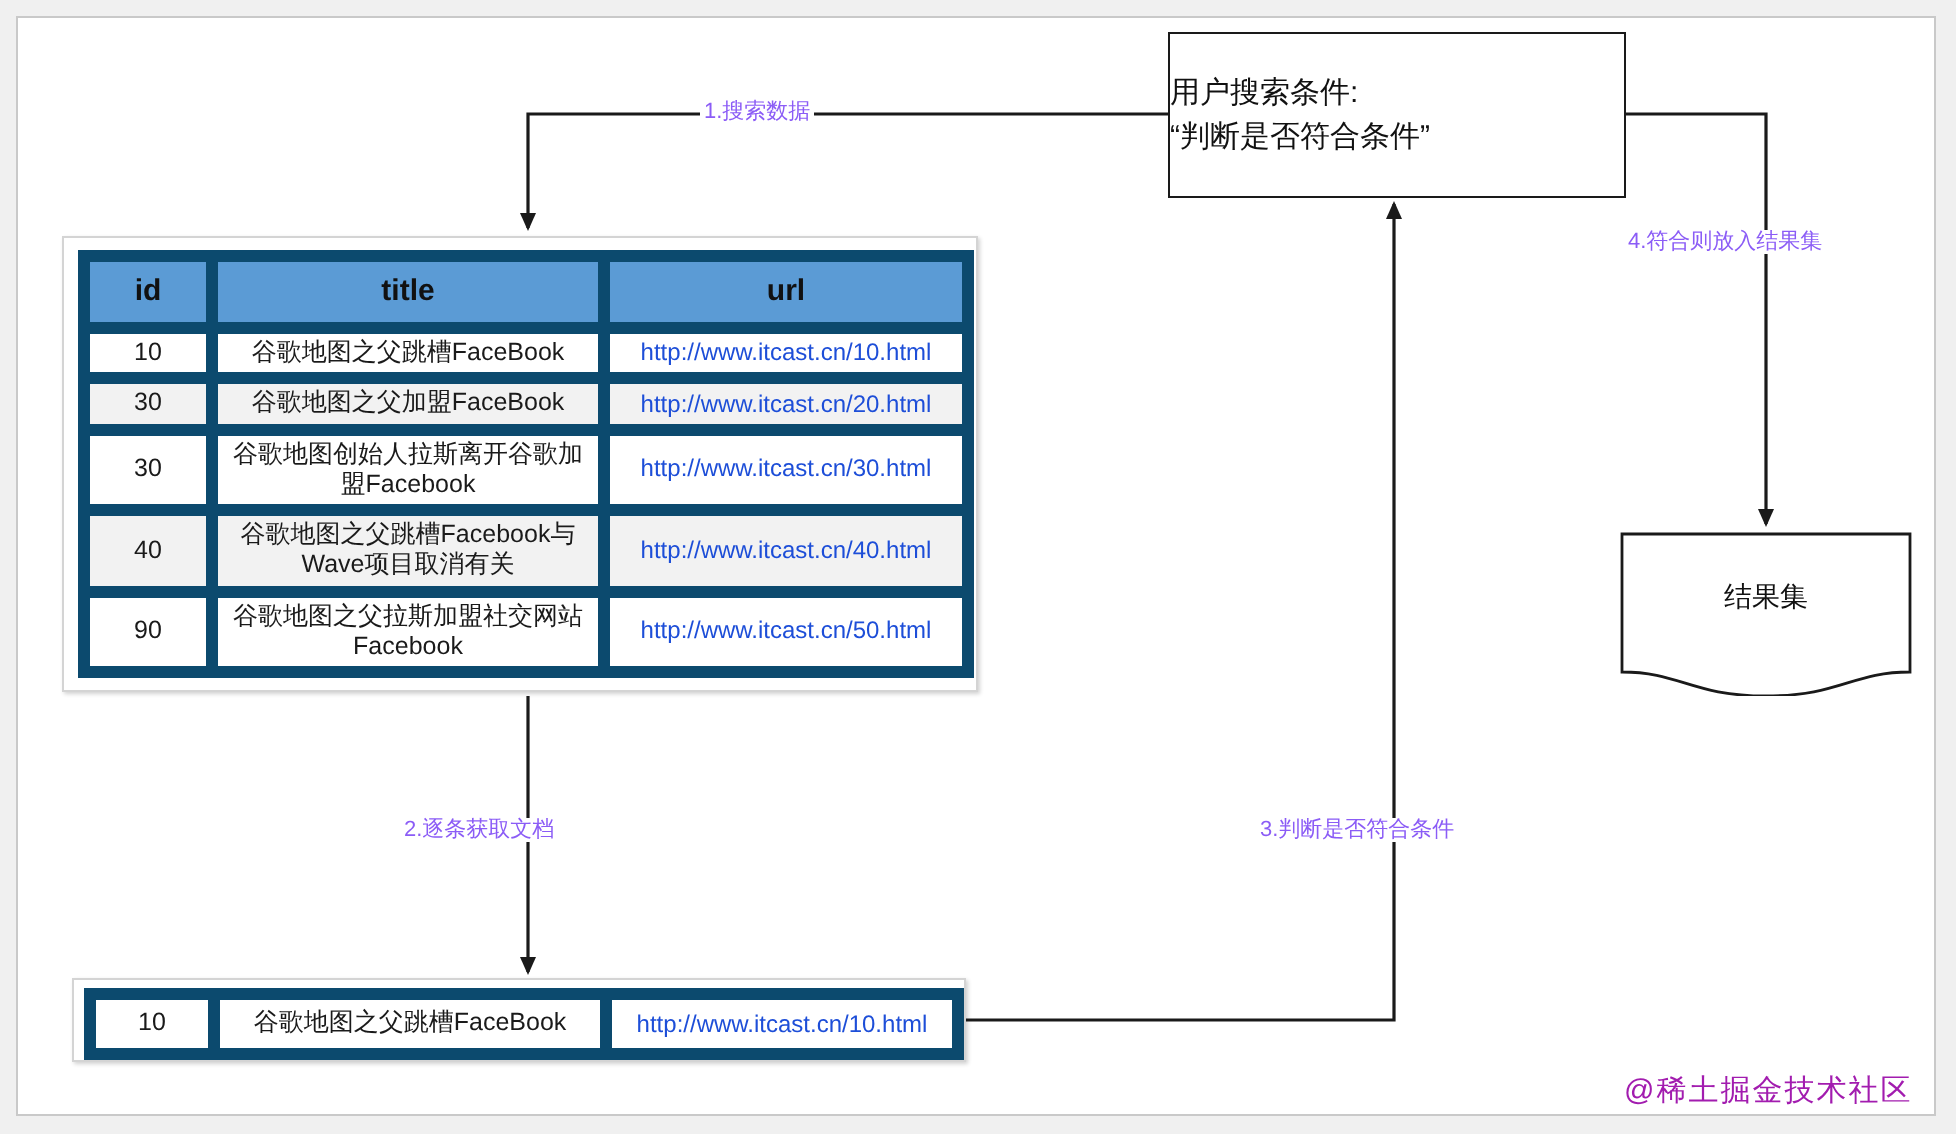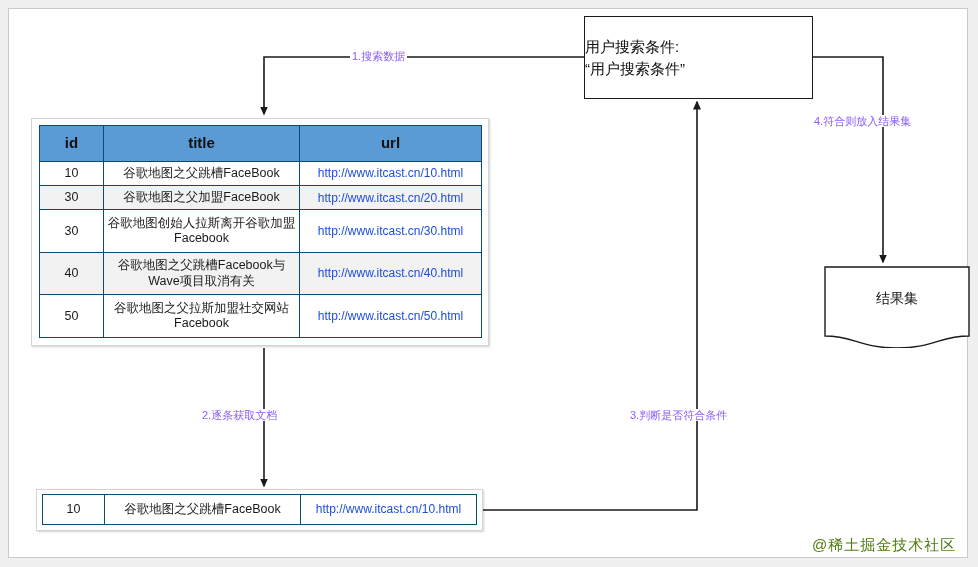--- a/index.html
+++ b/index.html
@@ -60,21 +60,21 @@
     height: 228px;
     padding: 6px 7px 7px 7px;
   }
   table.grid {
     border-collapse: collapse;
     width: 100%;
     height: 100%;
     table-layout: fixed;
   }
   table.grid th, table.grid td {
-    border: 1px solid #0c4a6e;
+    border: 6px solid #0c4a6e;
     text-align: center;
     vertical-align: middle;
     font-size: 12.5px;
     color: #1a1a1a;
     padding: 2px 3px;
     line-height: 1.22;
     box-sizing: border-box;
   }
   table.grid th {
     background: #5b9bd5;
@@ -126,21 +126,20 @@
     line-height: 1.45;
   }
 
   
   #result-box {
     position: absolute;
     left: 810px;
     top: 266px;
     width: 128px;
     height: 82px;
-    margin-left: 14px;
   }
   #result-box svg { display: block; }
   #result-label {
     position: absolute;
     left: 0; top: 24px;
     width: 146px;
     text-align: center;
     font-size: 14px;
     color: #111111;
   }
@@ -159,21 +158,21 @@
   #label-4 { left: 812px; top: 115px; }
   #label-2 { left: 200px; top: 409px; }
   #label-3 { left: 628px; top: 409px; }
 
   
   #watermark {
     position: absolute;
     left: 812px;
     top: 536px;
     font-size: 15px;
-    color: #4d7c0f;
+    color: #a21caf;
     white-space: nowrap;
     letter-spacing: 1px;
   }
 </style>
 </head>
 <body>
 
 <div id="canvas">
   <div class="page-frame-shadow"></div>
   <div class="page-frame"></div>
@@ -197,21 +196,21 @@
       <path d="M483,510 L697,510 L697,102" stroke="#1a1a1a" stroke-width="1.6" fill="none" marker-end="url(#arrow)"></path>
     </g>
 
     <g>
       <path d="M813,57 L883,57 L883,262" stroke="#1a1a1a" stroke-width="1.6" fill="none" marker-end="url(#arrow)"></path>
     </g>
   </svg>
 
   <div id="search-box">
     <div>用户搜索条件:</div>
-    <div>“用户搜索条件”</div>
+    <div>“判断是否符合条件”</div>
   </div>
 
   <div class="tbl-frame" id="main-table-frame">
     <table class="grid">
       <thead>
         <tr>
           <th class="h-id">id</th>
           <th class="h-title">title</th>
           <th class="h-url">url</th>
         </tr>
@@ -231,21 +230,21 @@
           <td class="c-id">30</td>
           <td class="c-title">谷歌地图创始人拉斯离开谷歌加盟Facebook</td>
           <td class="c-url">http://www.itcast.cn/30.html</td>
         </tr>
         <tr class="alt">
           <td class="c-id">40</td>
           <td class="c-title">谷歌地图之父跳槽Facebook与Wave项目取消有关</td>
           <td class="c-url">http://www.itcast.cn/40.html</td>
         </tr>
         <tr class="norm">
-          <td class="c-id">50</td>
+          <td class="c-id">90</td>
           <td class="c-title">谷歌地图之父拉斯加盟社交网站Facebook</td>
           <td class="c-url">http://www.itcast.cn/50.html</td>
         </tr>
       </tbody>
     </table>
   </div>
 
   <div class="tbl-frame" id="bottom-table-frame">
     <table class="grid">
       <tbody>

